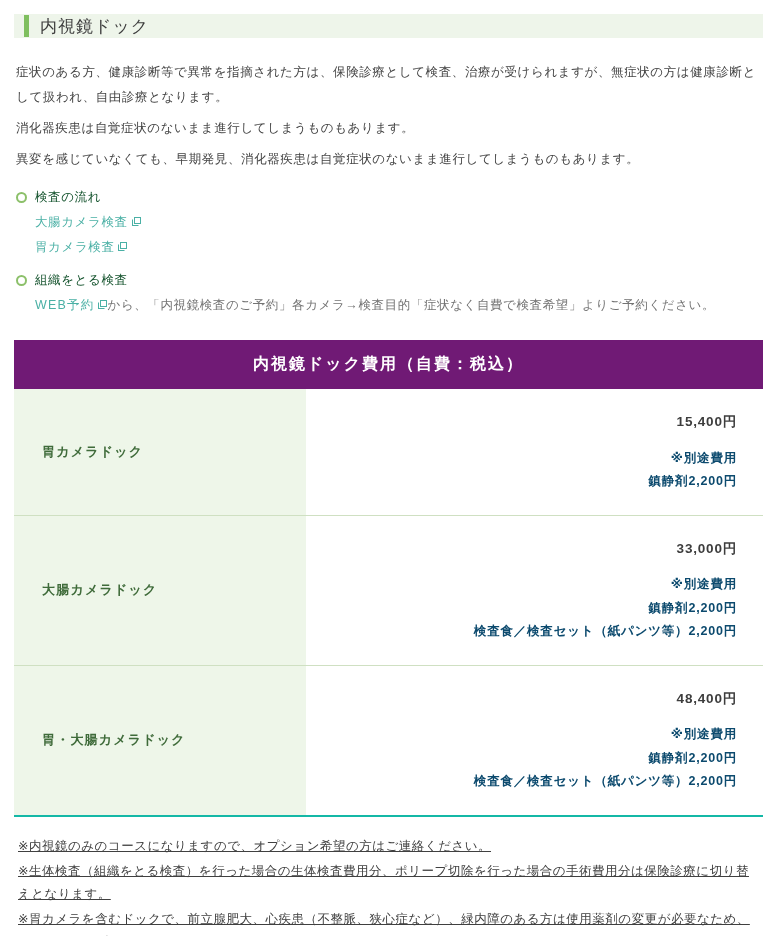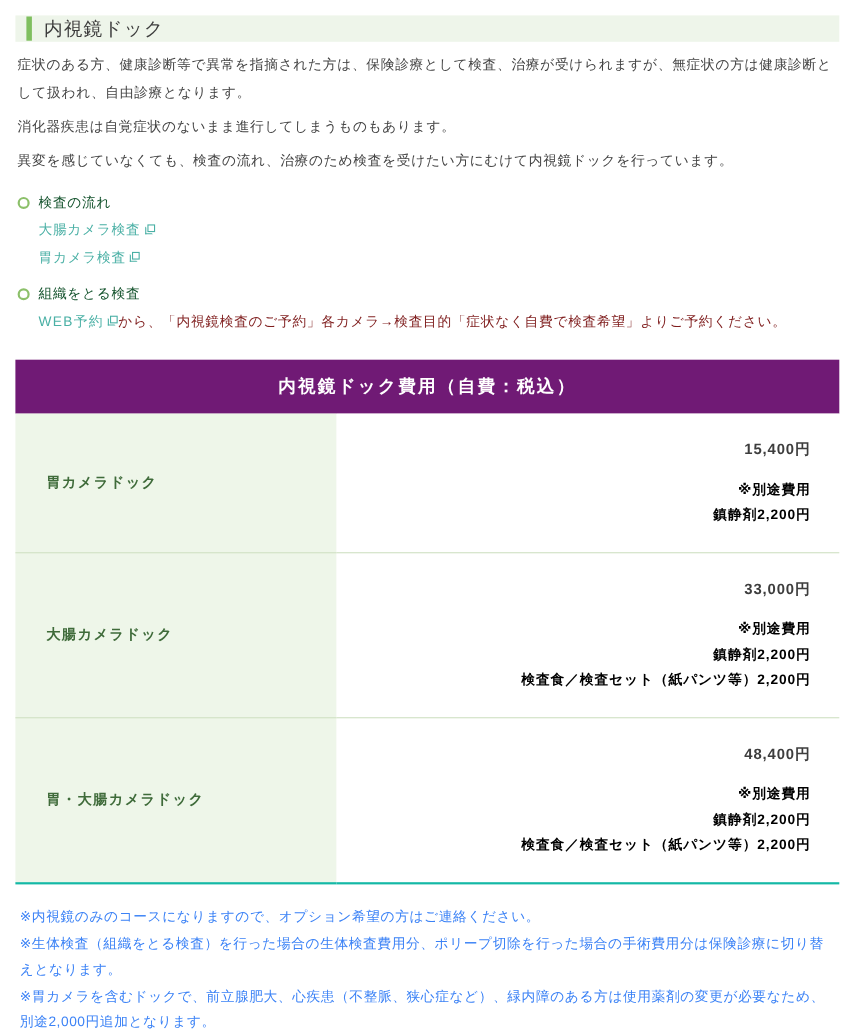--- a/index.html
+++ b/index.html
@@ -19,21 +19,21 @@
     box-sizing: border-box;
     padding: 14px 14px 10px 14px;
   }
 
   
   .page-heading {
     background: #eef5ea;
     height: 24px;
     display: flex;
     align-items: center;
-    margin-bottom: 9px;
+    margin-bottom: 22px;
   }
   .page-heading .bar {
     width: 5px;
     height: 22px;
     background: #7fbf5f;
     margin-left: 10px;
     margin-right: 11px;
     flex: 0 0 auto;
   }
   .page-heading .title {
@@ -112,21 +112,21 @@
   }
   .ext-icon::after {
     content: "";
     position: absolute;
     right: 0; top: 0;
     width: 7px; height: 7px;
     border: 1px solid #4ab0a5;
     box-sizing: border-box;
   }
   .res-text {
-    color: #7f1d1d;
+    color: #737373;
   }
   .res-line {
     font-size: 12.5px;
     letter-spacing: 0.6px;
     line-height: 1.8;
     margin-top: 4px;
   }
   .res-line a.link {
     letter-spacing: 1.2px;
   }
@@ -170,52 +170,53 @@
   .price {
     font-size: 13.5px;
     font-weight: bold;
     color: #3d3d3d;
     letter-spacing: 0.8px;
     line-height: 1.6;
   }
   .note-line {
     font-size: 12.5px;
     font-weight: bold;
-    color: #000000;
+    color: #0c4a6e;
     letter-spacing: 0.8px;
     line-height: 1.85;
   }
   .note-gap { height: 14px; }
 
   
   .footnotes {
     margin-top: 18px;
     padding: 0 4px;
   }
   .footnote {
     font-size: 12.5px;
-    color: #3b82f6;
+    color: #404040;
     line-height: 1.85;
     letter-spacing: 0.5px;
     margin-bottom: 2px;
+    text-decoration: underline;
   }
 </style>
 </head>
 <body>
 
 <div class="page">
 
   <div class="page-heading">
     <div class="bar"></div>
     <div class="title">内視鏡ドック</div>
   </div>
 
   <p class="intro">症状のある方、健康診断等で異常を指摘された方は、保険診療として検査、治療が受けられますが、無症状の方は健康診断として扱われ、自由診療となります。</p>
   <p class="intro">消化器疾患は自覚症状のないまま進行してしまうものもあります。</p>
-  <p class="intro">異変を感じていなくても、検査の流れ、治療のため検査を受けたい方にむけて内視鏡ドックを行っています。</p>
+  <p class="intro">異変を感じていなくても、早期発見、消化器疾患は自覚症状のないまま進行してしまうものもあります。</p>
 
   <div class="bullets">
 
     <div class="bullet-block">
       <div class="bullet-mark"></div>
       <div class="bullet-body">
         <div class="bullet-title">検査の流れ</div>
         <div class="link-line">
           <a class="link" href="#"><span>大腸カメラ検査</span></a><span class="ext-icon"></span>
         </div>

